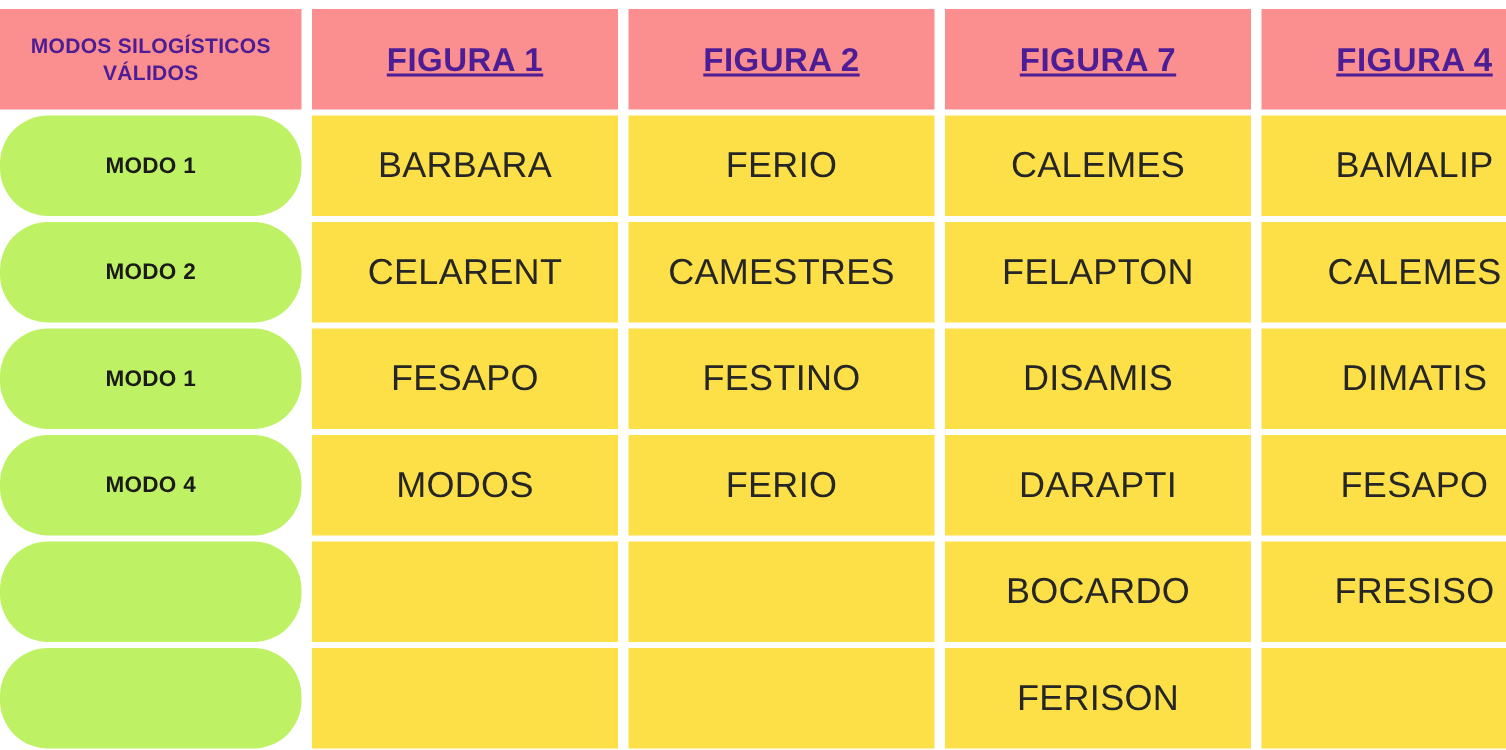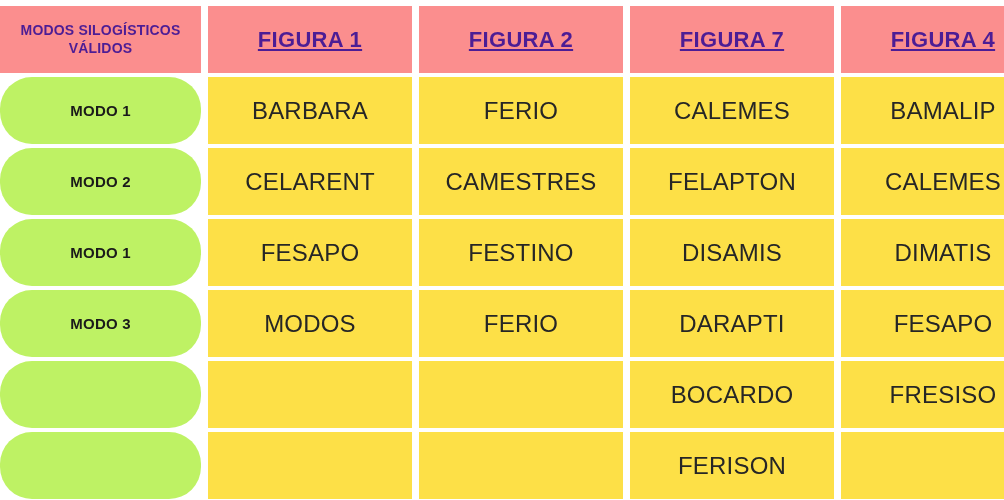--- a/index.html
+++ b/index.html
@@ -128,21 +128,21 @@
         <td class="datacell">CALEMES</td>
       </tr>
       <tr>
         <td class="rowlabel">MODO 1</td>
         <td class="datacell">FESAPO</td>
         <td class="datacell">FESTINO</td>
         <td class="datacell">DISAMIS</td>
         <td class="datacell">DIMATIS</td>
       </tr>
       <tr>
-        <td class="rowlabel">MODO 3</td>
+        <td class="rowlabel">MODO 4</td>
         <td class="datacell">MODOS</td>
         <td class="datacell">FERIO</td>
         <td class="datacell">DARAPTI</td>
         <td class="datacell">FESAPO</td>
       </tr>
       <tr>
         <td class="rowlabel empty"></td>
         <td class="datacell empty"></td>
         <td class="datacell empty"></td>
         <td class="datacell">BOCARDO</td>

